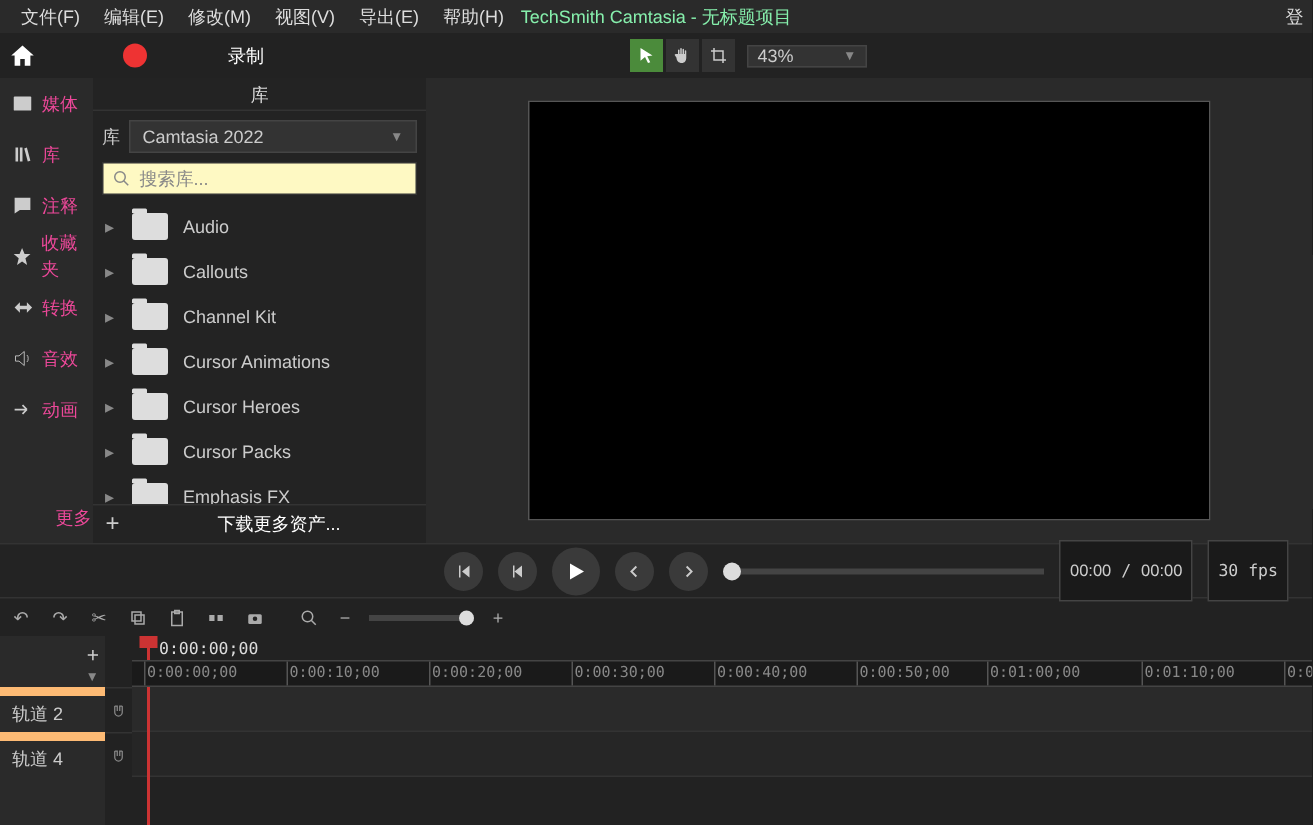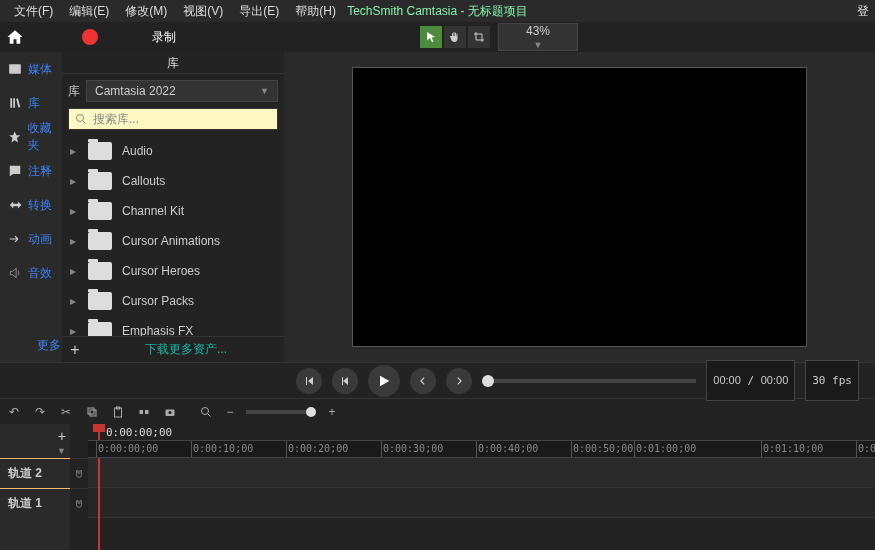--- a/index.html
+++ b/index.html
@@ -10,42 +10,42 @@
 .menubar .title { position: absolute; left: 50%; transform: translateX(-50%); color: #86efac; }
 .menubar .login { position: absolute; right: 6px; color: #ddd; }
 
 .toolbar { background: #222; height: 30px; display: flex; align-items: center; padding: 0 6px; position: relative; gap: 48px; }
 .toolbar .home { width: 18px; height: 18px; margin-right: 10px; }
 .toolbar .rec-dot { width: 16px; height: 16px; background: #e33; border-radius: 50%; margin-right: 6px; }
 .toolbar .rec-label { color: #fff; }
 .canvas-tools { position: absolute; left: 420px; display: flex; align-items: center; gap: 2px; }
 .ctool { width: 22px; height: 22px; background: #333; display: flex; align-items: center; justify-content: center; }
 .ctool.active { background: #4b8b3b; }
-.zoom-select { width: 80px; height: 28px; background: #333; border: 1px solid #444; display: flex; align-items: center; justify-content: space-between; padding: 0 6px; margin-left: 6px; flex-direction: column; }
+.zoom-select { width: 80px; height: 15px; background: #333; border: 1px solid #444; display: flex; align-items: center; justify-content: space-between; padding: 0 6px; margin-left: 6px; }
 
 .main { display: flex; height: 310px; }
 .side-tabs { width: 62px; background: #2a2a2a; display: flex; flex-direction: column; }
-.side-tab { height: 34px; display: flex; align-items: center; padding-left: 8px; gap: 6px; color: #3b82f6; cursor: pointer; }
+.side-tab { height: 34px; display: flex; align-items: center; padding-left: 8px; gap: 6px; color: #ec4899; cursor: pointer; }
 .side-tab.more { justify-content: center; margin-top: auto; padding-left: 36px; }
 .side-icon { width: 14px; height: 14px; display: inline-block; }
 
 .lib-panel { width: 222px; background: #232323; display: flex; flex-direction: column; }
 .lib-header { height: 22px; text-align: center; line-height: 22px; color: #ddd; border-bottom: 1px solid #333; }
 .lib-select-row { display: flex; align-items: center; padding: 6px; gap: 6px; }
 .lib-select { flex: 1; background: #333; border: 1px solid #444; height: 22px; display: flex; align-items: center; justify-content: space-between; padding: 0 8px; }
 .lib-search-row { display: flex; align-items: center; padding: 0 6px 6px 6px; gap: 6px; }
 .lib-search { flex: 1; background: #fef9c3; border: 1px solid #333; height: 22px; color: #888; padding: 0 6px; display: flex; align-items: center; gap: 6px; }
 .lib-list { flex: 1; overflow: hidden; }
 .lib-item { height: 30px; display: flex; align-items: center; padding: 0 8px; gap: 10px; cursor: pointer; }
 .lib-item .arrow { width: 8px; color: #888; }
 .folder-icon { width: 24px; height: 18px; background: #ddd; border-radius: 2px; position: relative; }
 .folder-icon::before { content: ''; position: absolute; top: -3px; left: 0; width: 10px; height: 3px; background: #ddd; border-radius: 1px 1px 0 0; }
 .lib-footer { height: 26px; display: flex; align-items: center; border-top: 1px solid #333; }
 .lib-footer .plus { width: 26px; text-align: center; font-size: 16px; }
-.lib-footer .dl { flex: 1; text-align: center; color: #14b8a6; }
+.lib-footer .dl { flex: 1; text-align: center; color: #ffffff; }
 
 .canvas-area { flex: 1; background: #2a2a2a; display: flex; align-items: center; justify-content: center; padding: 8px; }
 .canvas { width: 455px; height: 280px; background: #000; border: 1px solid #555; }
 
 .playbar { height: 36px; background: #232323; display: flex; align-items: center; padding: 0 16px; gap: 10px; border-top: 1px solid #333; }
 .pbtn { width: 26px; height: 26px; background: #3a3a3a; border-radius: 50%; display: flex; align-items: center; justify-content: center; cursor: pointer; }
 .pbtn.play { width: 32px; height: 32px; }
 .play-spacer { width: 270px; }
 .scrub { flex: 1; height: 4px; background: #444; position: relative; }
 .scrub .knob { width: 12px; height: 12px; background: #ddd; border-radius: 50%; position: absolute; left: 0; top: -4px; }
@@ -53,21 +53,21 @@
 
 .tl-tools { height: 26px; background: #222; display: flex; align-items: center; padding: 0 6px; gap: 10px; border-top: 1px solid #333; }
 .tl-tool { width: 16px; height: 16px; display: flex; align-items: center; justify-content: center; color: #aaa; cursor: pointer; }
 .tl-zoom { display: flex; align-items: center; gap: 8px; margin-left: 10px; }
 .tl-zoom-slider { width: 70px; height: 4px; background: #444; position: relative; }
 .tl-zoom-slider .knob { width: 10px; height: 10px; background: #ddd; border-radius: 50%; position: absolute; right: 0; top: -3px; }
 
 .timeline { background: #222; height: 156px; display: flex; }
 .tl-left { width: 70px; background: #2a2a2a; display: flex; flex-direction: column; }
 .tl-left-top { height: 34px; display: flex; align-items: flex-end; justify-content: flex-end; flex-direction: column; padding: 2px 4px; gap: 2px; }
-.track-label { height: 30px; display: flex; align-items: center; padding-left: 8px; color: #ccc; border-top: 1px solid #fdba74; font-weight: bold; }
+.track-label { height: 30px; display: flex; align-items: center; padding-left: 8px; color: #ccc; border-top: 6px solid #fdba74; }
 .tl-right { flex: 1; position: relative; overflow: hidden; }
 .tc-display { height: 16px; padding-left: 18px; color: #ddd; font-family: monospace; font-size: 11px; display: flex; align-items: center; }
 .playhead { position: absolute; left: 10px; top: 0; width: 2px; height: 100%; background: #c33; }
 .playhead::before { content: ''; position: absolute; top: 0; left: -5px; width: 12px; height: 8px; background: #c33; }
 .ruler { height: 18px; border-top: 1px solid #444; border-bottom: 1px solid #444; position: relative; background: #1a1a1a; }
 .tick { position: absolute; top: 2px; color: #888; font-size: 10px; font-family: monospace; }
 .tick::before { content: ''; position: absolute; top: -2px; left: -2px; width: 1px; height: 16px; background: #555; }
 .track { height: 30px; border-bottom: 1px solid #333; background: #262626; }
 .track.odd { background: #2a2a2a; }
 .ctrl-col { width: 18px; display: flex; flex-direction: column; }
@@ -126,47 +126,47 @@
         <span>媒体</span>
       </div>
     <div class="side-tab">
         <svg class="side-icon" viewBox="0 0 24 24" fill="#ccc">
           <path d="M4 4h3v16H4zM9 4h3v16H9zM14 5l3-1 4 15-3 1z"></path>
         </svg>
         <span>库</span>
       </div>
     <div class="side-tab">
         <svg class="side-icon" viewBox="0 0 24 24" fill="#ccc">
+          <path d="M3 3h18v14H9l-6 4z"></path>
+        </svg>
+        <span>注释</span>
+      </div>
+    <div class="side-tab">
+        <svg class="side-icon" viewBox="0 0 24 24" fill="#ccc">
           <path d="M12 2l3 7h7l-6 5 2 8-6-4-6 4 2-8-6-5h7z"></path>
         </svg>
         <span>收藏夹</span>
       </div>
     <div class="side-tab">
         <svg class="side-icon" viewBox="0 0 24 24" fill="#ccc">
-          <path d="M3 3h18v14H9l-6 4z"></path>
-        </svg>
-        <span>注释</span>
-      </div>
-    <div class="side-tab">
-        <svg class="side-icon" viewBox="0 0 24 24" fill="#ccc">
           <path d="M3 12l6-6v4h8V6l6 6-6 6v-4H9v4z"></path>
         </svg>
         <span>转换</span>
       </div>
     <div class="side-tab">
         <svg class="side-icon" viewBox="0 0 24 24" fill="#ccc">
+          <path d="M4 9h4l6-5v16l-6-5H4zM17 8c2 1 2 7 0 8" stroke="#ccc" fill="none"></path>
+        </svg>
+        <span>音效</span>
+      </div>
+    <div class="side-tab">
+        <svg class="side-icon" viewBox="0 0 24 24" fill="#ccc">
           <path d="M3 12h14m0 0l-5-5m5 5l-5 5" stroke="#ccc" stroke-width="2" fill="none"></path>
         </svg>
         <span>动画</span>
-      </div>
-    <div class="side-tab">
-        <svg class="side-icon" viewBox="0 0 24 24" fill="#ccc">
-          <path d="M4 9h4l6-5v16l-6-5H4zM17 8c2 1 2 7 0 8" stroke="#ccc" fill="none"></path>
-        </svg>
-        <span>音效</span>
       </div>
     <div class="side-tab more">
         <span>更多</span>
       </div>
   </div>
 
   <div class="lib-panel">
     <div class="lib-header">库</div>
     <div class="lib-select-row">
       <span>库</span>
@@ -309,21 +309,21 @@
   </div>
 </div>
 
 <div class="timeline">
   <div class="tl-left">
     <div class="tl-left-top">
       <span style="font-size:14px">+</span>
       <span class="chev">▼</span>
     </div>
     <div class="track-label">轨道 2</div>
-    <div class="track-label">轨道 1</div>
+    <div class="track-label">轨道 4</div>
   </div>
   <div class="ctrl-col">
     <div style="height:34px"></div>
     <div class="magnet">
         <svg width="10" height="10" viewBox="0 0 24 24" fill="none" stroke="#888" stroke-width="2">
           <path d="M6 4v10a6 6 0 0012 0V4M6 4h4v8M18 4h-4v8"></path>
         </svg>
       </div>
     <div class="magnet">
         <svg width="10" height="10" viewBox="0 0 24 24" fill="none" stroke="#888" stroke-width="2">
@@ -334,20 +334,20 @@
   <div class="tl-right">
     <div class="tc-display">0:00:00;00</div>
     <div class="playhead"></div>
     <div class="ruler">
       <span class="tick" style="left:10px">0:00:00;00</span>
       <span class="tick" style="left:105px">0:00:10;00</span>
       <span class="tick" style="left:200px">0:00:20;00</span>
       <span class="tick" style="left:295px">0:00:30;00</span>
       <span class="tick" style="left:390px">0:00:40;00</span>
       <span class="tick" style="left:485px">0:00:50;00</span>
-      <span class="tick" style="left:548px">0:01:00;00</span>
+      <span class="tick" style="left:572px">0:01:00;00</span>
       <span class="tick" style="left:675px">0:01:10;00</span>
       <span class="tick" style="left:770px">0:01:20;00</span>
     </div>
     <div class="track odd"></div>
     <div class="track"></div>
   </div>
 </div>
 
 </body></html>

